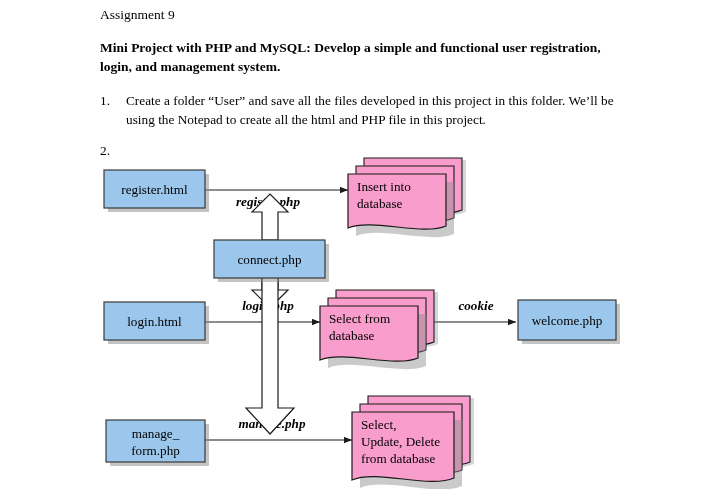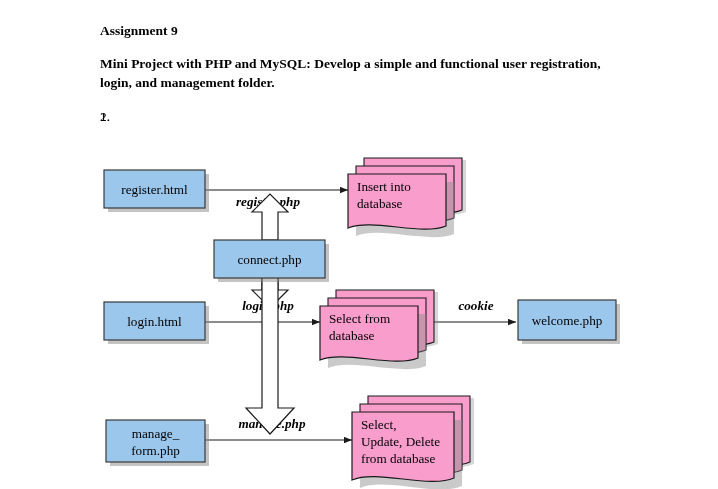--- a/index.html
+++ b/index.html
@@ -19,23 +19,23 @@
 
   
   .doc {
     position: absolute;
     left: 100px;
     top: 6px;
     width: 514px;
   }
   .assignment-title {
     font-size: 13.5px;
-    font-weight: bold;
+    font-weight: normal;
     line-height: 1.35;
-    margin: 16px 0 14px 0;
+    margin: 0 0 14px 0;
   }
   .project-title {
     font-size: 13.5px;
     font-weight: bold;
     line-height: 1.42;
     margin: 0 0 14px 0;
   }
   .olist {
     margin: 0;
     padding: 0;
@@ -79,25 +79,26 @@
     font-weight: bold;
     font-style: italic;
     fill: #000000;
   }
 </style>
 </head>
 <body>
 
 <div class="doc">
   <p class="assignment-title">Assignment 9</p>
-  <p class="project-title">Mini Project with PHP and MySQL: Develop a simple and functional user registration, login, and management folder.</p>
+  <p class="project-title">Mini Project with PHP and MySQL: Develop a simple and functional user registration, login, and management system.</p>
 
   <ol class="olist">
     <li class="olist-item">
       <span class="olist-num">1.</span>
+      <span>Create a folder “User” and save all the files developed in this project in this folder. We’ll be using the Notepad to create all the html and PHP file in this project.</span>
     </li>
     <li class="olist-item">
       <span class="olist-num">2.</span>
     </li>
   </ol>
 </div>
 
 <div class="diagram">
 <svg width="718" height="337" viewBox="0 0 718 337" xmlns="http://www.w3.org/2000/svg">
 

